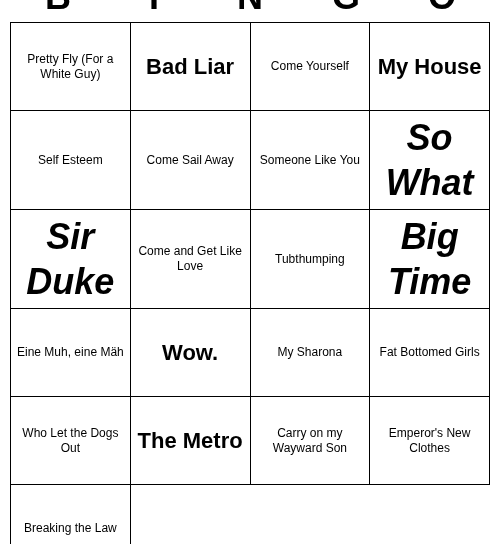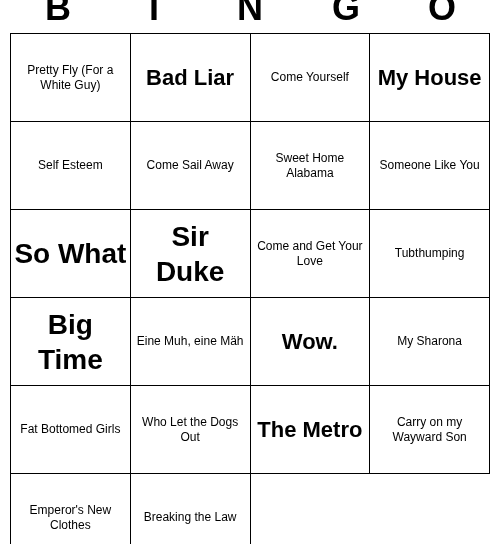--- a/index.html
+++ b/index.html
@@ -45,47 +45,47 @@
       text-align: center;
       padding: 4px 3px;
       font-size: 12px;
       line-height: 1.25;
     }
     .bingo-cell.large {
       font-size: 22px;
       font-weight: bold;
     }
     .bingo-cell.xlarge {
-      font-size: 28px;
+      font-size: 36px;
       font-weight: bold;
+      font-style: italic;
     }
   </style>
 </head>
 <body>
 
 <div class="bingo-container">
   <div class="bingo-header">
   <div class="bingo-header-cell">B</div>
       <div class="bingo-header-cell">I</div>
       <div class="bingo-header-cell">N</div>
       <div class="bingo-header-cell">G</div>
       <div class="bingo-header-cell">O</div>
     </div>
   <div class="bingo-grid">
   <div class="bingo-cell">Pretty Fly (For a White Guy)</div>
       <div class="bingo-cell large">Bad Liar</div>
       <div class="bingo-cell">Come Yourself</div>
       <div class="bingo-cell large">My House</div>
       <div class="bingo-cell">Self Esteem</div>
       <div class="bingo-cell">Come Sail Away</div>
-      <div class="bingo-cell">Sweet Home Alabama</div>
       <div class="bingo-cell">Someone Like You</div>
       <div class="bingo-cell xlarge">So What</div>
       <div class="bingo-cell xlarge">Sir Duke</div>
-      <div class="bingo-cell">Come and Get Your Love</div>
+      <div class="bingo-cell">Come and Get Like Love</div>
       <div class="bingo-cell">Tubthumping</div>
       <div class="bingo-cell xlarge">Big Time</div>
       <div class="bingo-cell">Eine Muh, eine Mäh</div>
       <div class="bingo-cell large">Wow.</div>
       <div class="bingo-cell">My Sharona</div>
       <div class="bingo-cell">Fat Bottomed Girls</div>
       <div class="bingo-cell">Who Let the Dogs Out</div>
       <div class="bingo-cell large">The Metro</div>
       <div class="bingo-cell">Carry on my Wayward Son</div>
       <div class="bingo-cell">Emperor's New Clothes</div>

